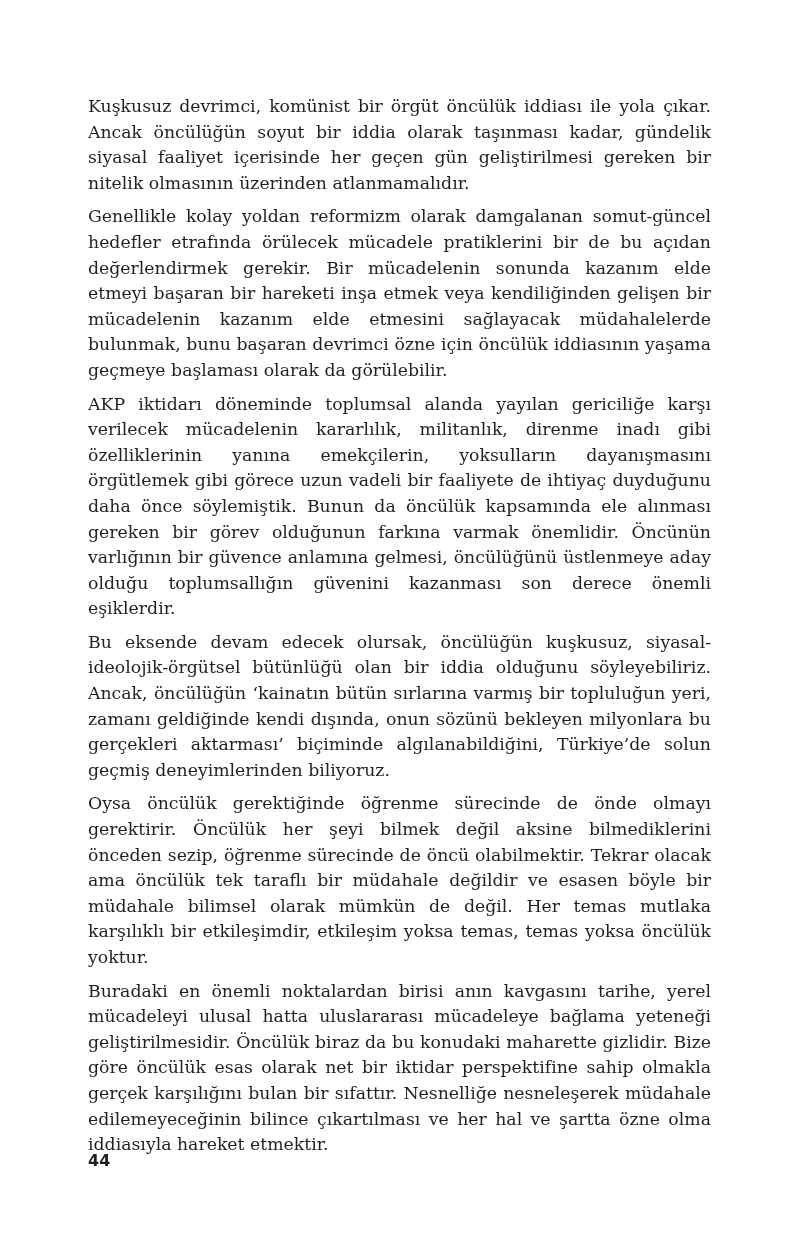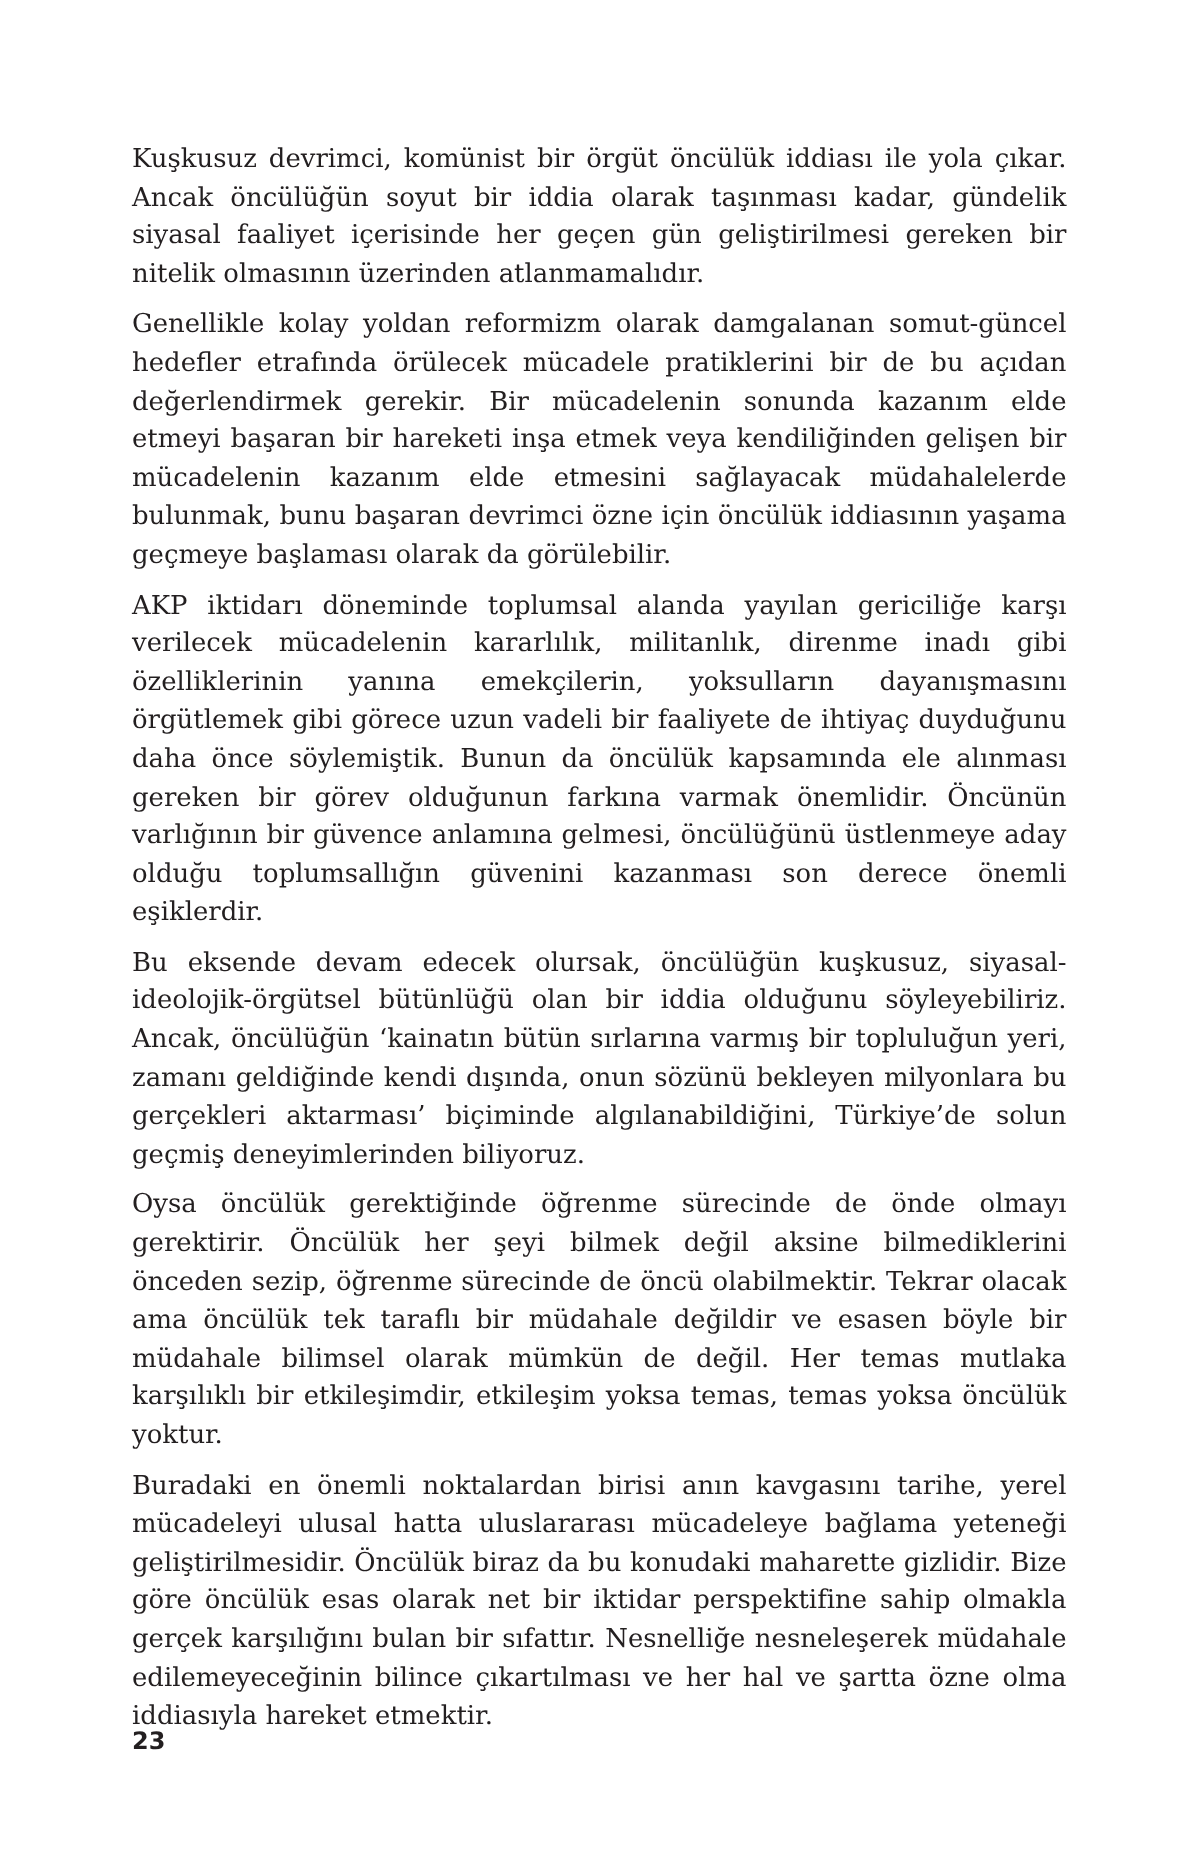--- a/index.html
+++ b/index.html
@@ -48,14 +48,14 @@
 
 <div class="page">
   <div class="text-block">
       <p>Kuşkusuz devrimci, komünist bir örgüt öncülük iddiası ile yola çıkar. Ancak öncülüğün soyut bir iddia olarak taşınması kadar, gündelik siyasal faaliyet içerisinde her geçen gün geliştirilmesi gereken bir nitelik olmasının üzerinden atlanmamalıdır.</p>
       <p>Genellikle kolay yoldan reformizm olarak damgalanan somut-güncel hedefler etrafında örülecek mücadele pratiklerini bir de bu açıdan değerlendirmek gerekir. Bir mücadelenin sonunda kazanım elde etmeyi başaran bir hareketi inşa etmek veya kendiliğinden gelişen bir mücadelenin kazanım elde etmesini sağlayacak müdahalelerde bulunmak, bunu başaran devrimci özne için öncülük iddiasının yaşama geçmeye başlaması olarak da görülebilir.</p>
       <p>AKP iktidarı döneminde toplumsal alanda yayılan gericiliğe karşı verilecek mücadelenin kararlılık, militanlık, direnme inadı gibi özelliklerinin yanına emekçilerin, yoksulların dayanışmasını örgütlemek gibi görece uzun vadeli bir faaliyete de ihtiyaç duyduğunu daha önce söylemiştik. Bunun da öncülük kapsamında ele alınması gereken bir görev olduğunun farkına varmak önemlidir. Öncünün varlığının bir güvence anlamına gelmesi, öncülüğünü üstlenmeye aday olduğu toplumsallığın güvenini kazanması son derece önemli eşiklerdir.</p>
       <p>Bu eksende devam edecek olursak, öncülüğün kuşkusuz, siyasal-ideolojik-örgütsel bütünlüğü olan bir iddia olduğunu söyleyebiliriz. Ancak, öncülüğün ‘kainatın bütün sırlarına varmış bir topluluğun yeri, zamanı geldiğinde kendi dışında, onun sözünü bekleyen milyonlara bu gerçekleri aktarması’ biçiminde algılanabildiğini, Türkiye’de solun geçmiş deneyimlerinden biliyoruz.</p>
       <p>Oysa öncülük gerektiğinde öğrenme sürecinde de önde olmayı gerektirir. Öncülük her şeyi bilmek değil aksine bilmediklerini önceden sezip, öğrenme sürecinde de öncü olabilmektir. Tekrar olacak ama öncülük tek taraflı bir müdahale değildir ve esasen böyle bir müdahale bilimsel olarak mümkün de değil. Her temas mutlaka karşılıklı bir etkileşimdir, etkileşim yoksa temas, temas yoksa öncülük yoktur.</p>
       <p>Buradaki en önemli noktalardan birisi anın kavgasını tarihe, yerel mücadeleyi ulusal hatta uluslararası mücadeleye bağlama yeteneği geliştirilmesidir. Öncülük biraz da bu konudaki maharette gizlidir. Bize göre öncülük esas olarak net bir iktidar perspektifine sahip olmakla gerçek karşılığını bulan bir sıfattır. Nesnelliğe nesneleşerek müdahale edilemeyeceğinin bilince çıkartılması ve her hal ve şartta özne olma iddiasıyla hareket etmektir.</p>
     </div>
-  <div class="page-number">23</div>
+  <div class="page-number">44</div>
 </div>
 
 </body></html>

